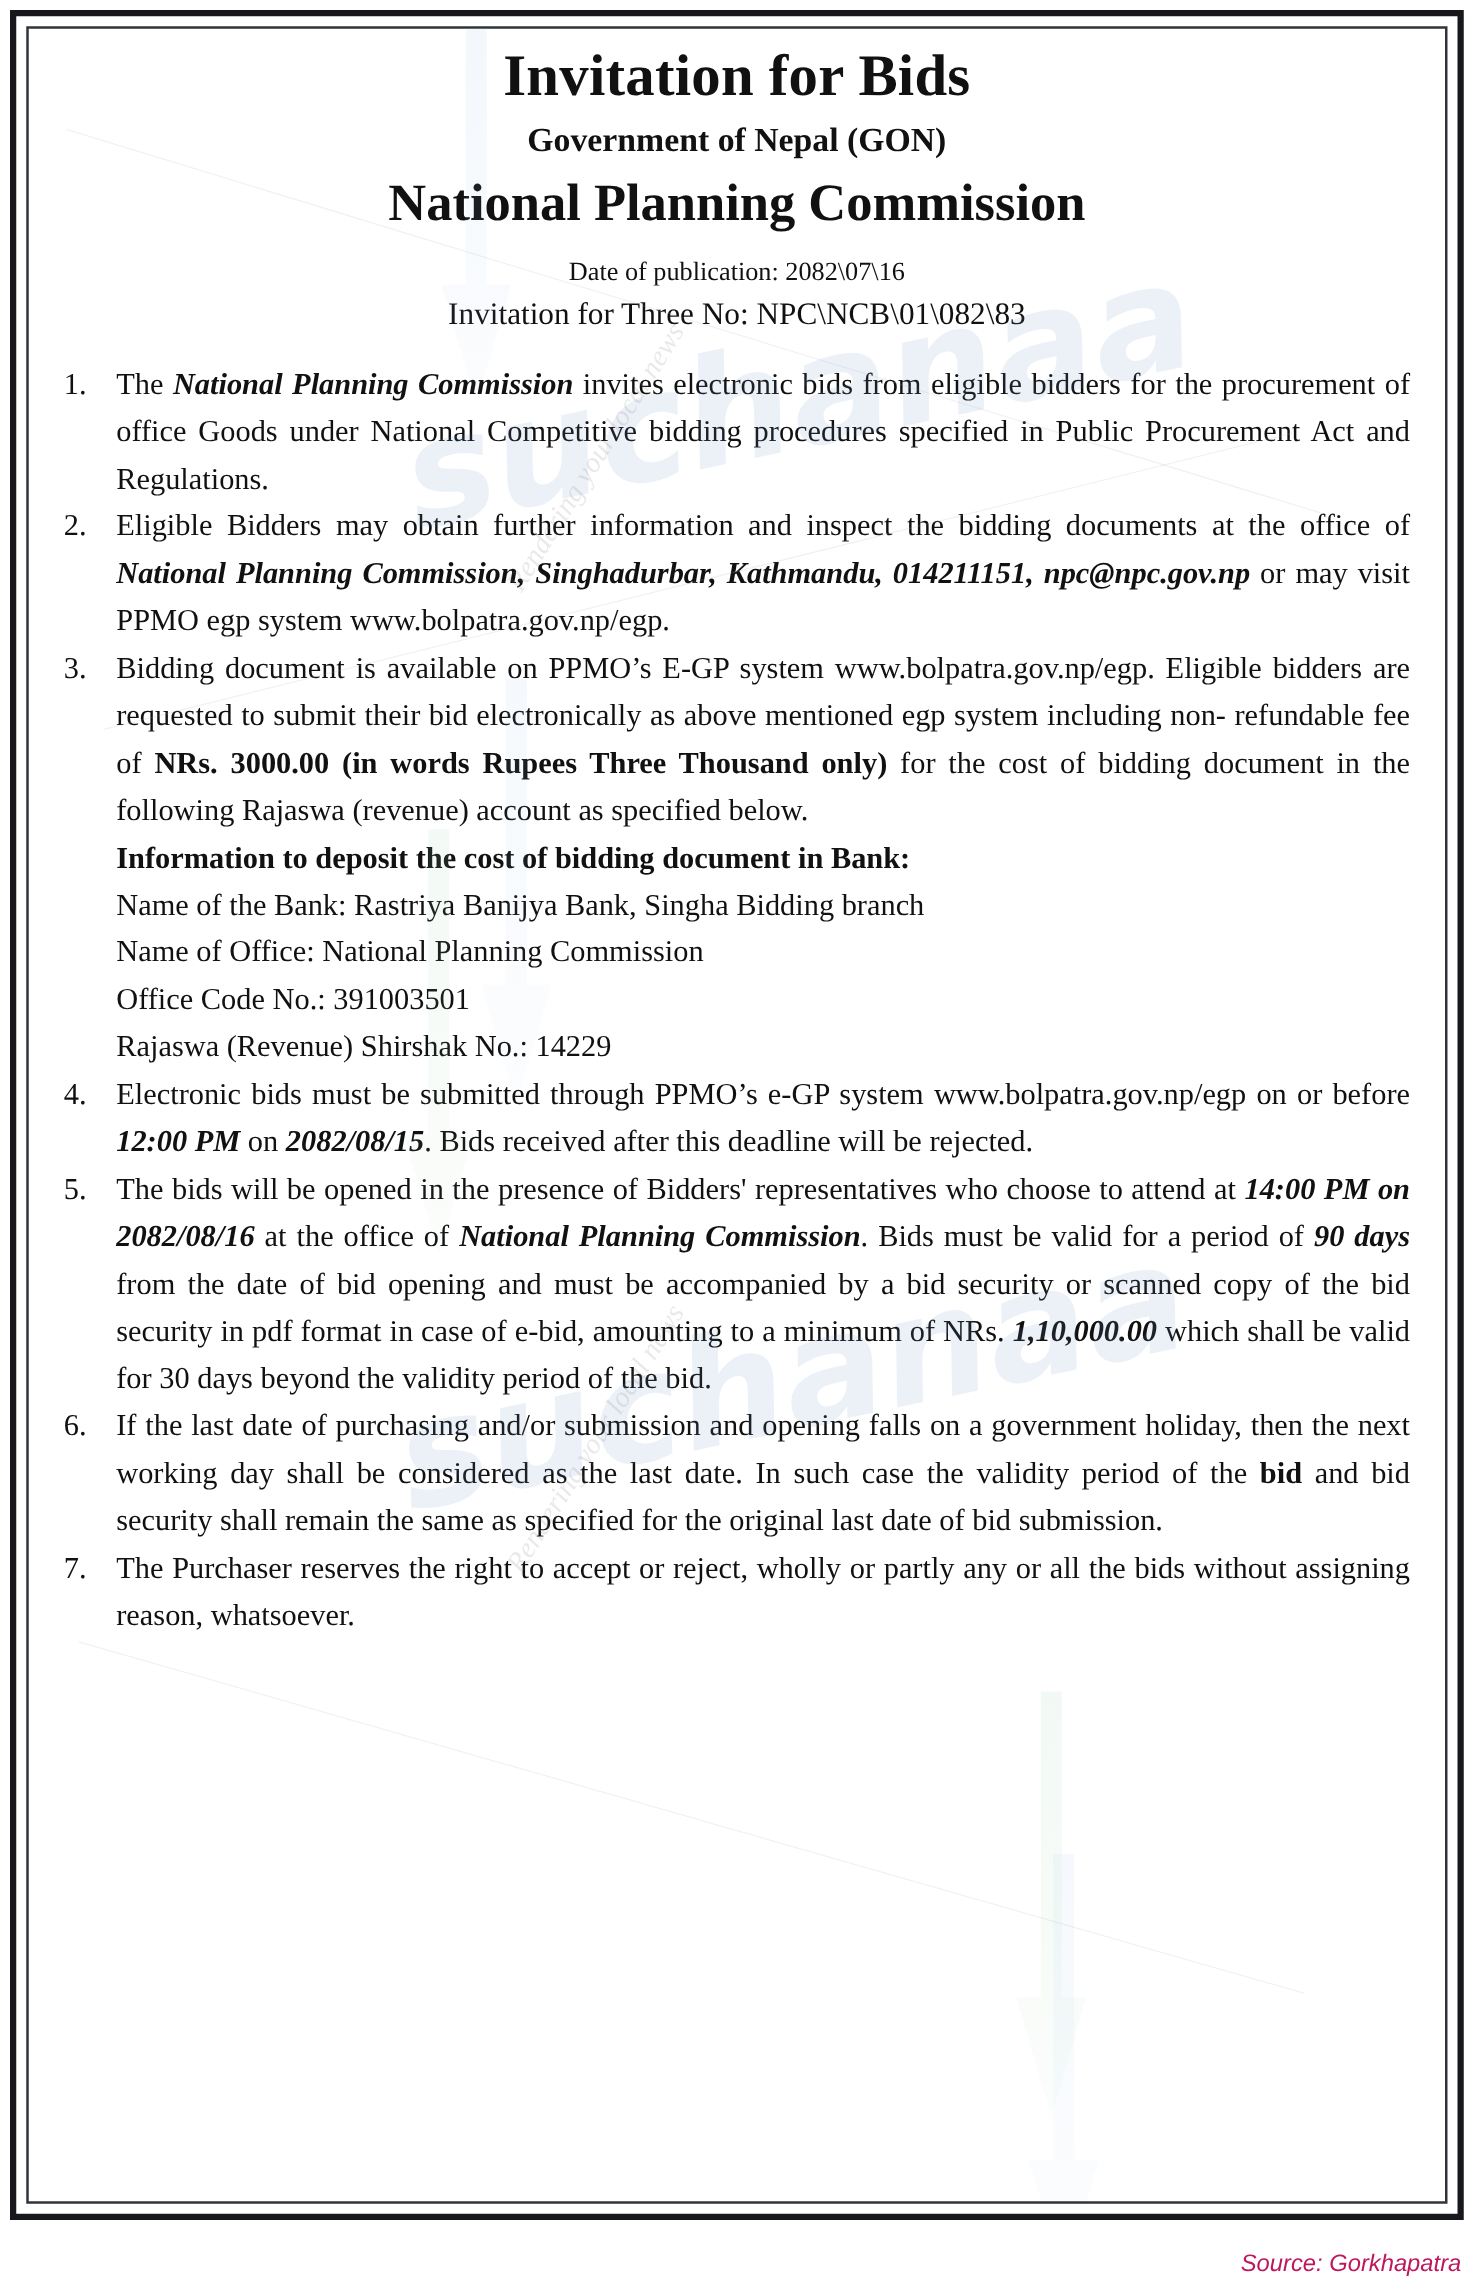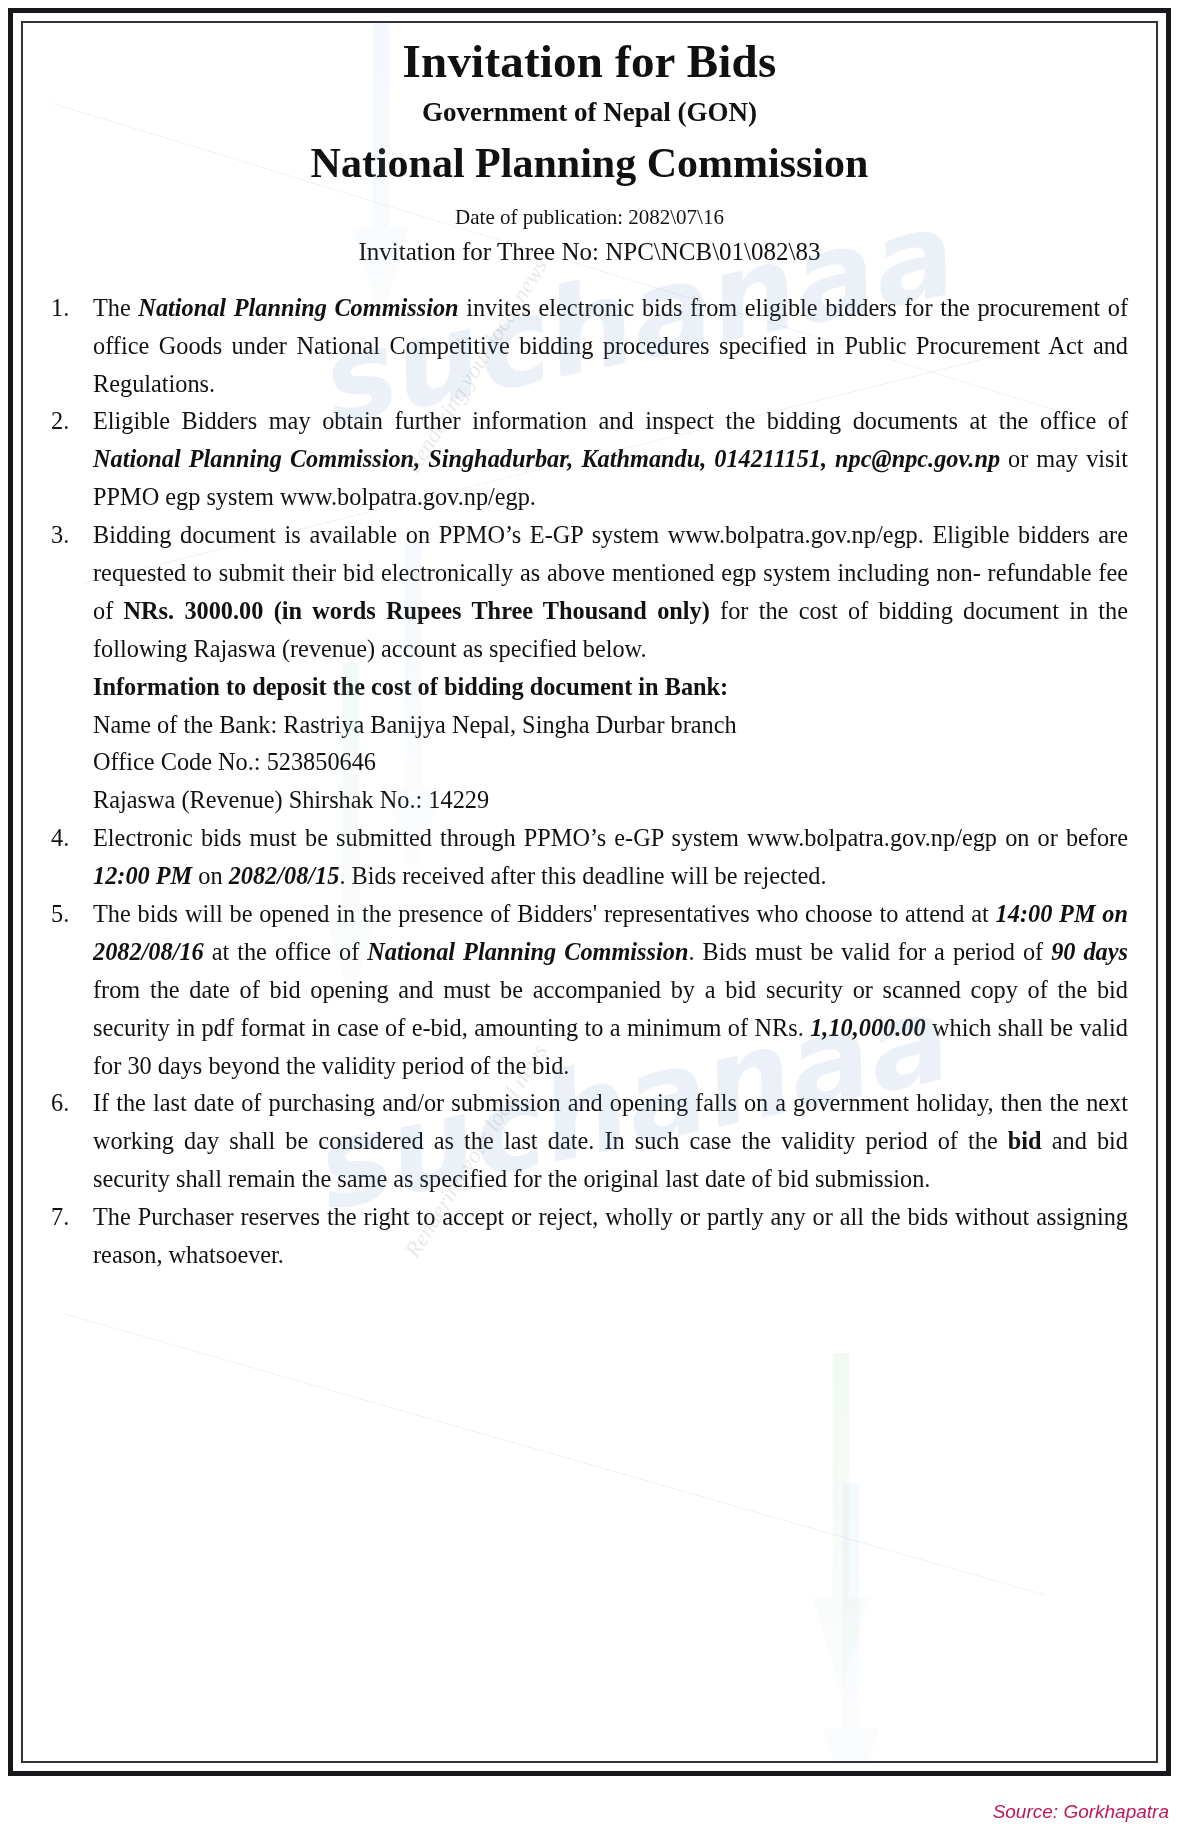--- a/index.html
+++ b/index.html
@@ -209,22 +209,23 @@
             <div class="clause-body">
               <p><span>Eligible Bidders may obtain further information and inspect the bidding documents at the office of </span><span class="bi">National Planning Commission, Singhadurbar, Kathmandu, 014211151, npc@npc.gov.np</span><span> or may visit PPMO egp system www.bolpatra.gov.np/egp.</span></p>
             </div>
           </div>
           <div class="clause">
             <div class="clause-num">3.</div>
             <div class="clause-body">
               <p><span>Bidding document is available on PPMO’s E-GP system www.bolpatra.gov.np/egp. Eligible bidders are requested to submit their bid electronically as above mentioned egp system including non- refundable fee of </span><span class="b">NRs. 3000.00 (in words Rupees Three Thousand only)</span><span> for the cost of bidding document in the following Rajaswa (revenue) account as specified below.</span></p>
               <div class="bank-block">
                 <div class="bank-head">Information to deposit the cost of bidding document in Bank:</div>
-                <div class="bank-line">Name of the Bank: Rastriya Banijya Nepal, Singha Durbar branch</div>
-                <div class="bank-line">Office Code No.: 523850646</div>
+                <div class="bank-line">Name of the Bank: Rastriya Banijya Bank, Singha Bidding branch</div>
+                <div class="bank-line">Name of Office: National Planning Commission</div>
+                <div class="bank-line">Office Code No.: 391003501</div>
                 <div class="bank-line">Rajaswa (Revenue) Shirshak No.: 14229</div>
               </div>
             </div>
           </div>
           <div class="clause">
             <div class="clause-num">4.</div>
             <div class="clause-body">
               <p><span>Electronic bids must be submitted through PPMO’s e-GP system www.bolpatra.gov.np/egp on or before </span><span class="bi">12:00 PM</span><span> on </span><span class="bi">2082/08/15</span><span>. Bids received after this deadline will be rejected.</span></p>
             </div>
           </div>

